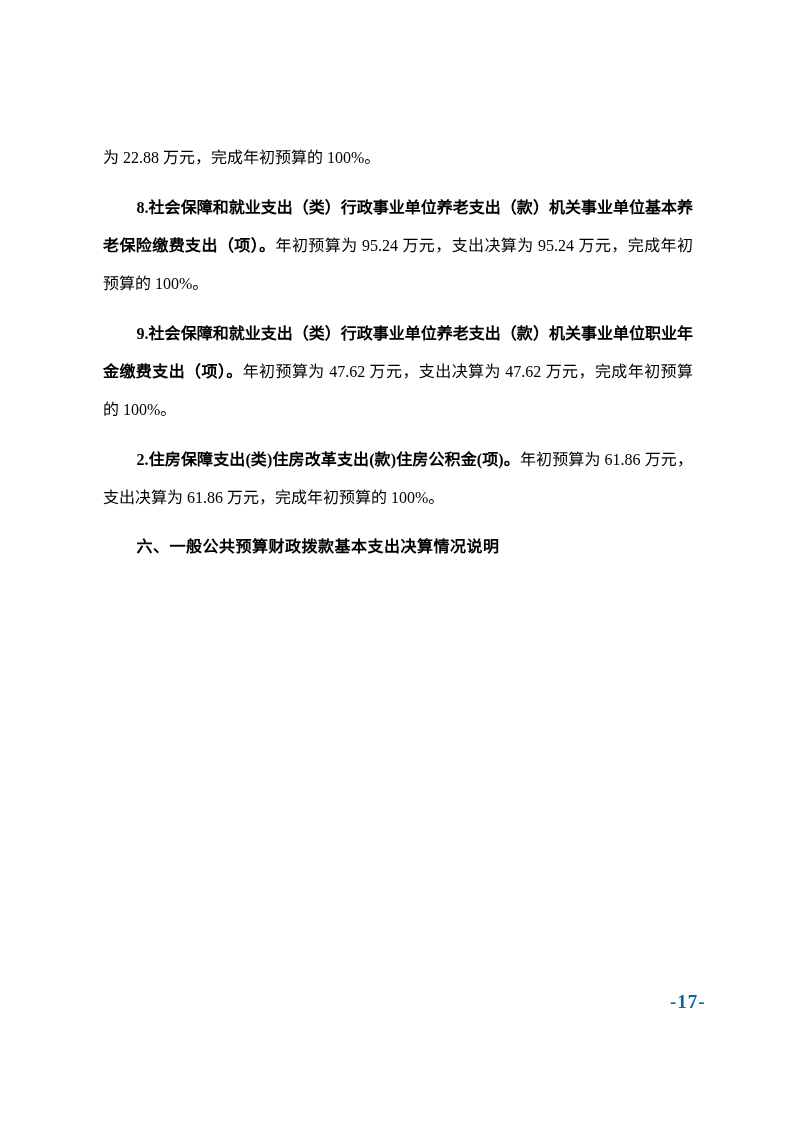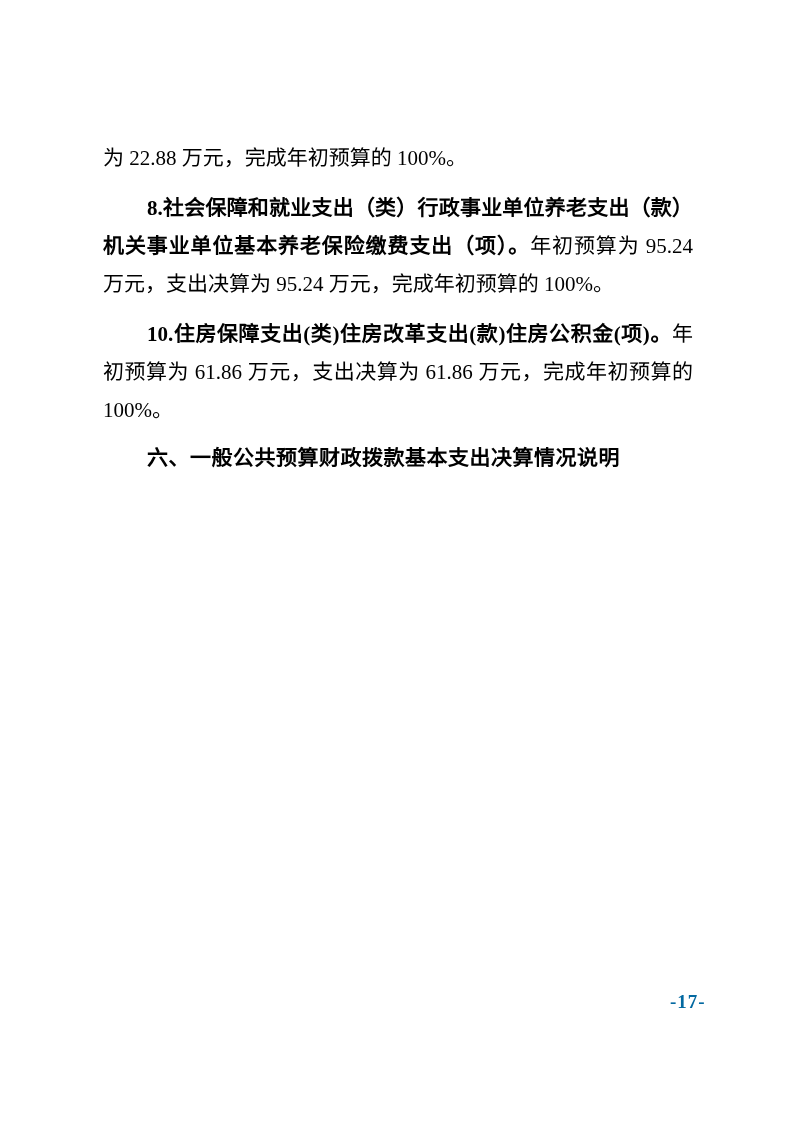--- a/index.html
+++ b/index.html
@@ -16,21 +16,21 @@
   }
   .content {
     position: absolute;
     left: 103px;
     top: 139px;
     width: 590px;
   }
   .para {
     margin: 0;
     font-family: "Liberation Serif", "DejaVu Serif", serif;
-    font-size: 21px;
+    font-size: 16px;
     line-height: 38px;
     color: #000000;
     text-align: justify;
     text-justify: inter-character;
   }
   .indent {
     text-indent: 2.1em;
     margin-top: 12px;
   }
   .lead {
@@ -55,23 +55,24 @@
 </head>
 <body>
 
 <div class="page">
   <div class="content">
 
     <p class="para">为 22.88 万元，完成年初预算的 100%。</p>
 
     <p class="para indent"><span class="lead">8.社会保障和就业支出（类）行政事业单位养老支出（款）机关事业单位基本养老保险缴费支出（项）。</span><span>年初预算为 95.24 万元，支出决算为 95.24 万元，完成年初预算的 100%。</span></p>
 
+    <p class="para indent"><span class="lead">9.社会保障和就业支出（类）行政事业单位养老支出（款）机关事业单位职业年金缴费支出（项）。</span><span>年初预算为 47.62 万元，支出决算为 47.62 万元，完成年初预算的 100%。</span></p>
 
 
-    <p class="para indent"><span class="lead">10.住房保障支出(类)住房改革支出(款)住房公积金(项)。</span><span>年初预算为 61.86 万元，支出决算为 61.86 万元，完成年初预算的 100%。</span></p>
+    <p class="para indent"><span class="lead">2.住房保障支出(类)住房改革支出(款)住房公积金(项)。</span><span>年初预算为 61.86 万元，支出决算为 61.86 万元，完成年初预算的 100%。</span></p>
 
     <p class="para indent heading">六、一般公共预算财政拨款基本支出决算情况说明</p>
 
 
   </div>
 
   <div class="page-number">-17-</div>
 </div>
 
 </body></html>

